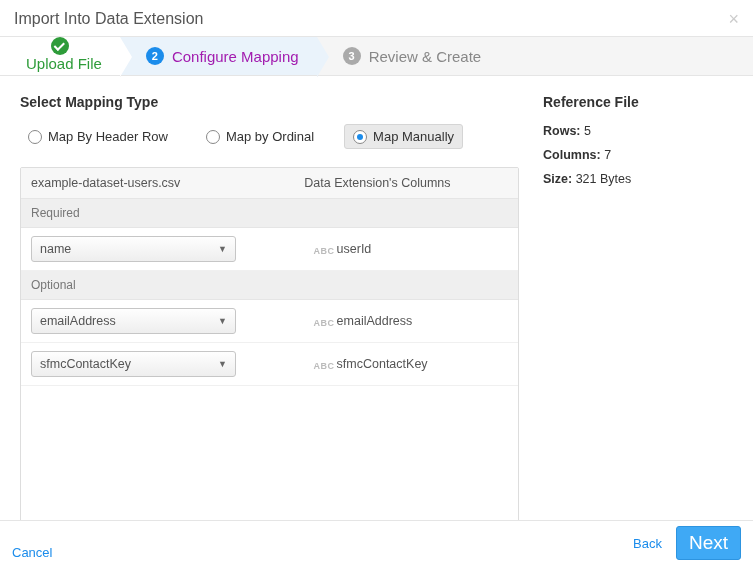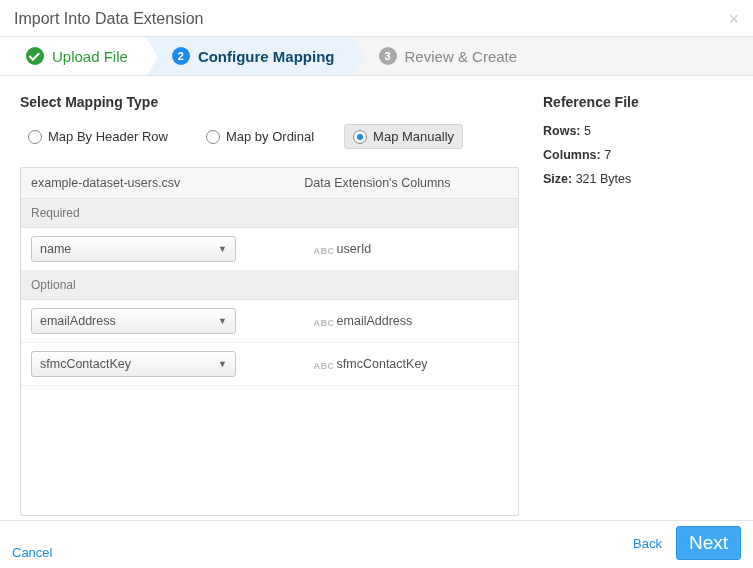--- a/index.html
+++ b/index.html
@@ -50,25 +50,25 @@
     height: 18px;
     border-radius: 50%;
     display: inline-flex;
     align-items: center;
     justify-content: center;
     margin-right: 8px;
     font-size: 11px;
     font-weight: bold;
     color: #fff;
   }
-  .step-done { background: #fff; }
+  .step-done { background: #fff; flex-direction: column; }
   .step-done .label { color: #2e9c3a; }
   .step-done .circle { background: #2e9c3a; }
   .step-active { background: #eaf3fb; }
-  .step-active .label { color: #0c4a6e; font-weight: bold; }
+  .step-active .label { color: #a21caf; }
   .step-active .circle { background: #1b8ceb; }
   .step-pending { background: #f5f5f5; }
   .step-pending .label { color: #888; }
   .step-pending .circle { background: #aaa; }
   .arrow {
     width: 0; height: 0;
     border-top: 20px solid transparent;
     border-bottom: 20px solid transparent;
     position: absolute;
     right: -12px;
@@ -135,21 +135,21 @@
   }
   .radio-inner {
     width: 6px; height: 6px;
     background: #1b8ceb;
     border-radius: 50%;
   }
 
   .mapping-box {
     border: 1px solid #ddd;
     border-radius: 2px;
-    height: 349px;
+    height: 401px;
     overflow: hidden;
     background: #fff;
   }
   .mapping-head {
     display: flex;
     background: #f7f7f7;
     border-bottom: 1px solid #e5e5e5;
     font-size: 12.5px;
     color: #555;
   }

